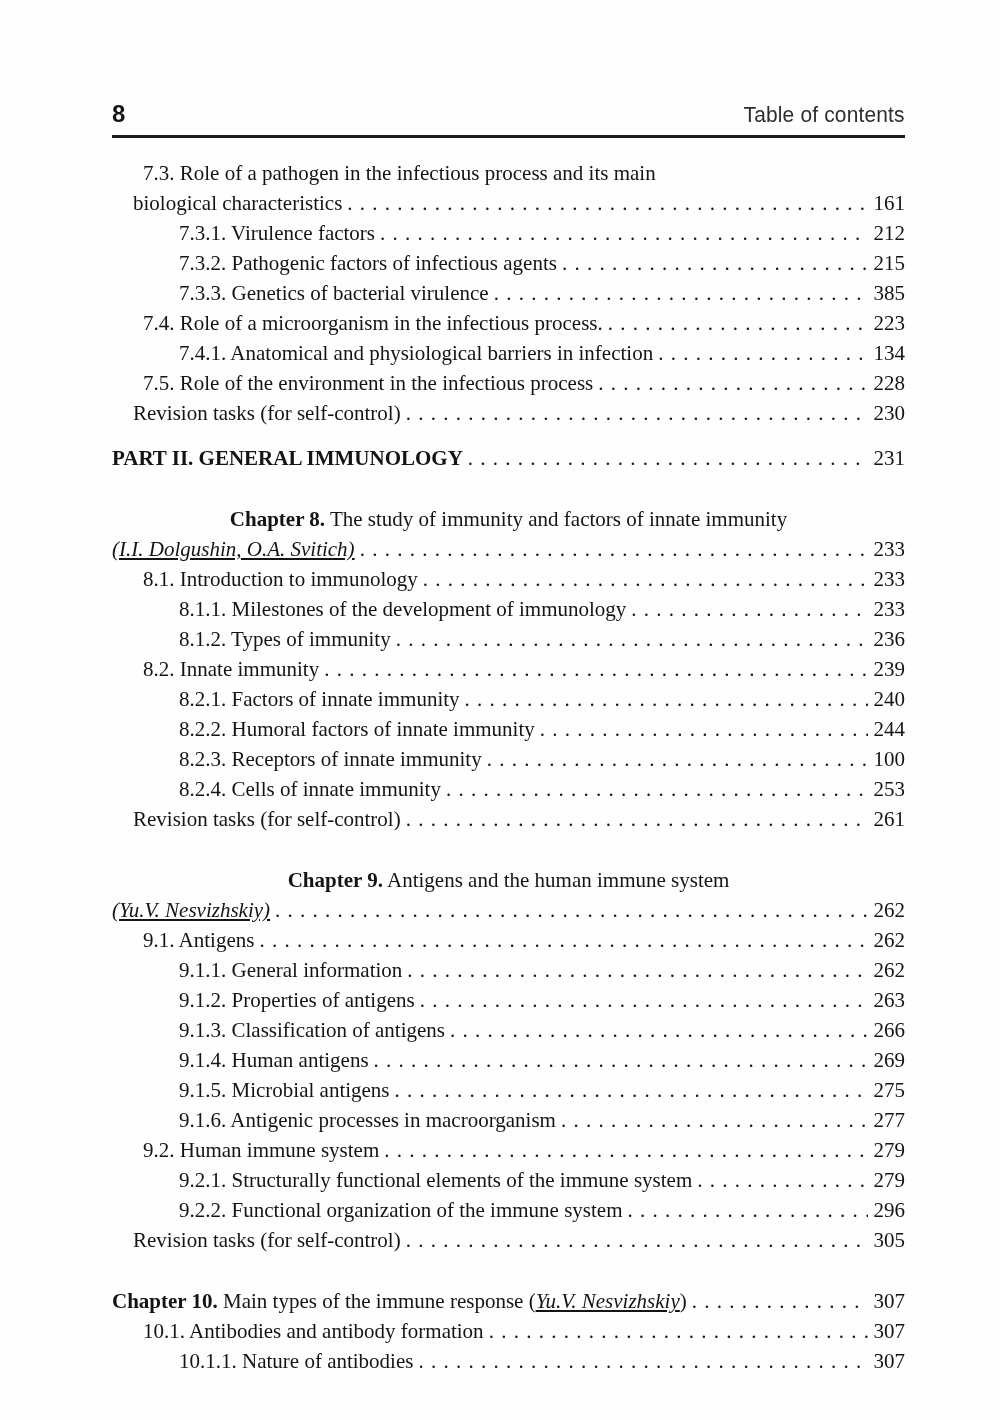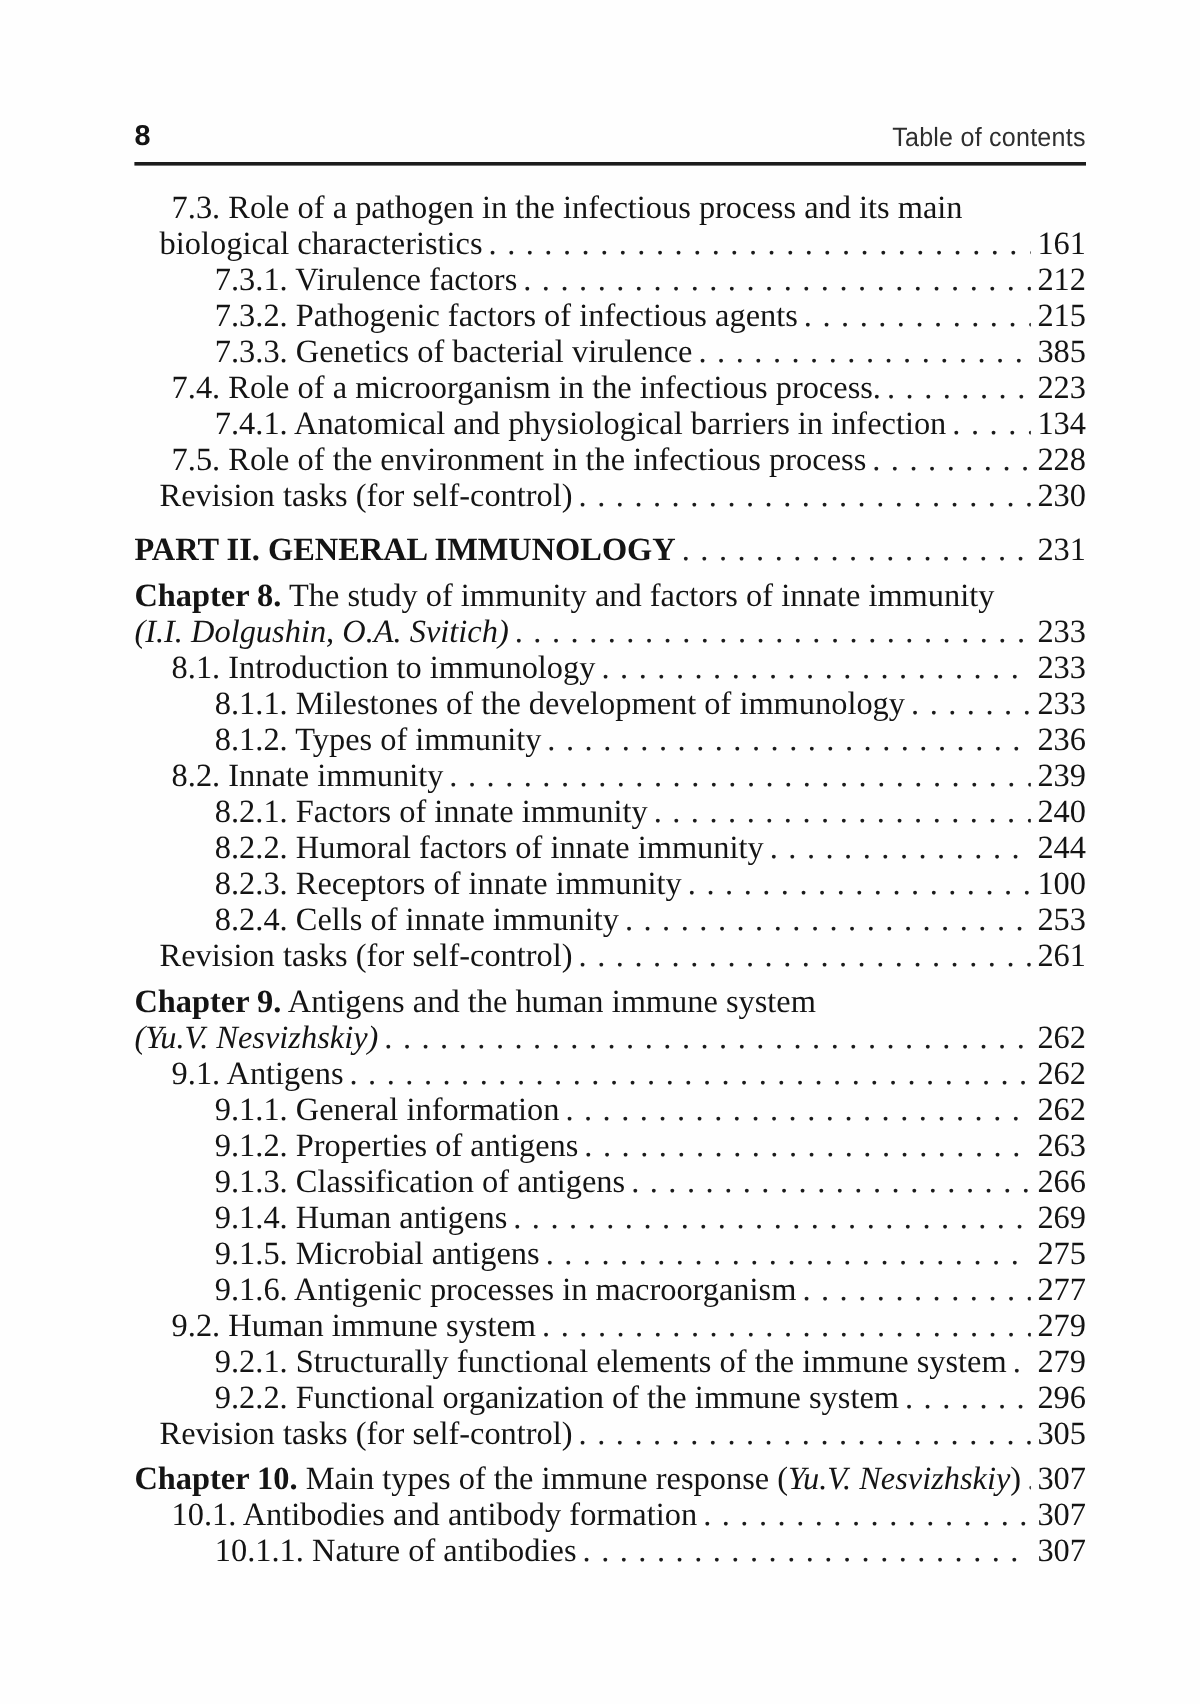--- a/index.html
+++ b/index.html
@@ -14,31 +14,31 @@
     font-family:"Liberation Serif","DejaVu Serif",serif;
   }
   .hdr{
     display:flex;justify-content:space-between;align-items:flex-end;
     font-family:"Liberation Sans","DejaVu Sans",sans-serif;
     padding-bottom:7px;
     border-bottom:3px solid #1c1c1c;
   }
   .hdr .pgnum{font-weight:bold;font-size:24px;letter-spacing:.5px;}
   .hdr .htitle{font-size:22px;font-weight:400;color:#2e2e2e;letter-spacing:.2px;transform:scaleX(.95);transform-origin:right;}
-  .toc{margin-top:20px;font-size:27px;line-height:30px;}
+  .toc{margin-top:20px;font-size:21px;line-height:30px;}
   .row{display:flex;align-items:baseline;white-space:nowrap;}
   .txt{flex:0 0 auto;}
   .b{font-weight:bold;}
-  .i{font-style:italic;}
+  .i{font-style:italic;text-decoration:underline;}
   .ind-0{padding-left:0;}
   .ind-c{padding-left:21px;}
   .ind-1{padding-left:31px;}
   .ind-2{padding-left:67px;}
   .sp-part{margin-top:15px;}
-  .sp-chapter{margin-top:8px;}
+  .sp-chapter{margin-top:31px;justify-content:center;}
   .leader{flex:1 1 auto;overflow:hidden;margin:0 6px 0 5px;min-width:0;}
   .leader::after{
     content:". . . . . . . . . . . . . . . . . . . . . . . . . . . . . . . . . . . . . . . . . . . . . . . . . . . . . . . . . . . . . . . . . . . . . . . . . . . . . . . .";
     word-spacing:2px;
     white-space:nowrap;
     color:#1a1a1a;
   }
   .pg{flex:0 0 auto;text-align:right;}
 </style>
 </head>

